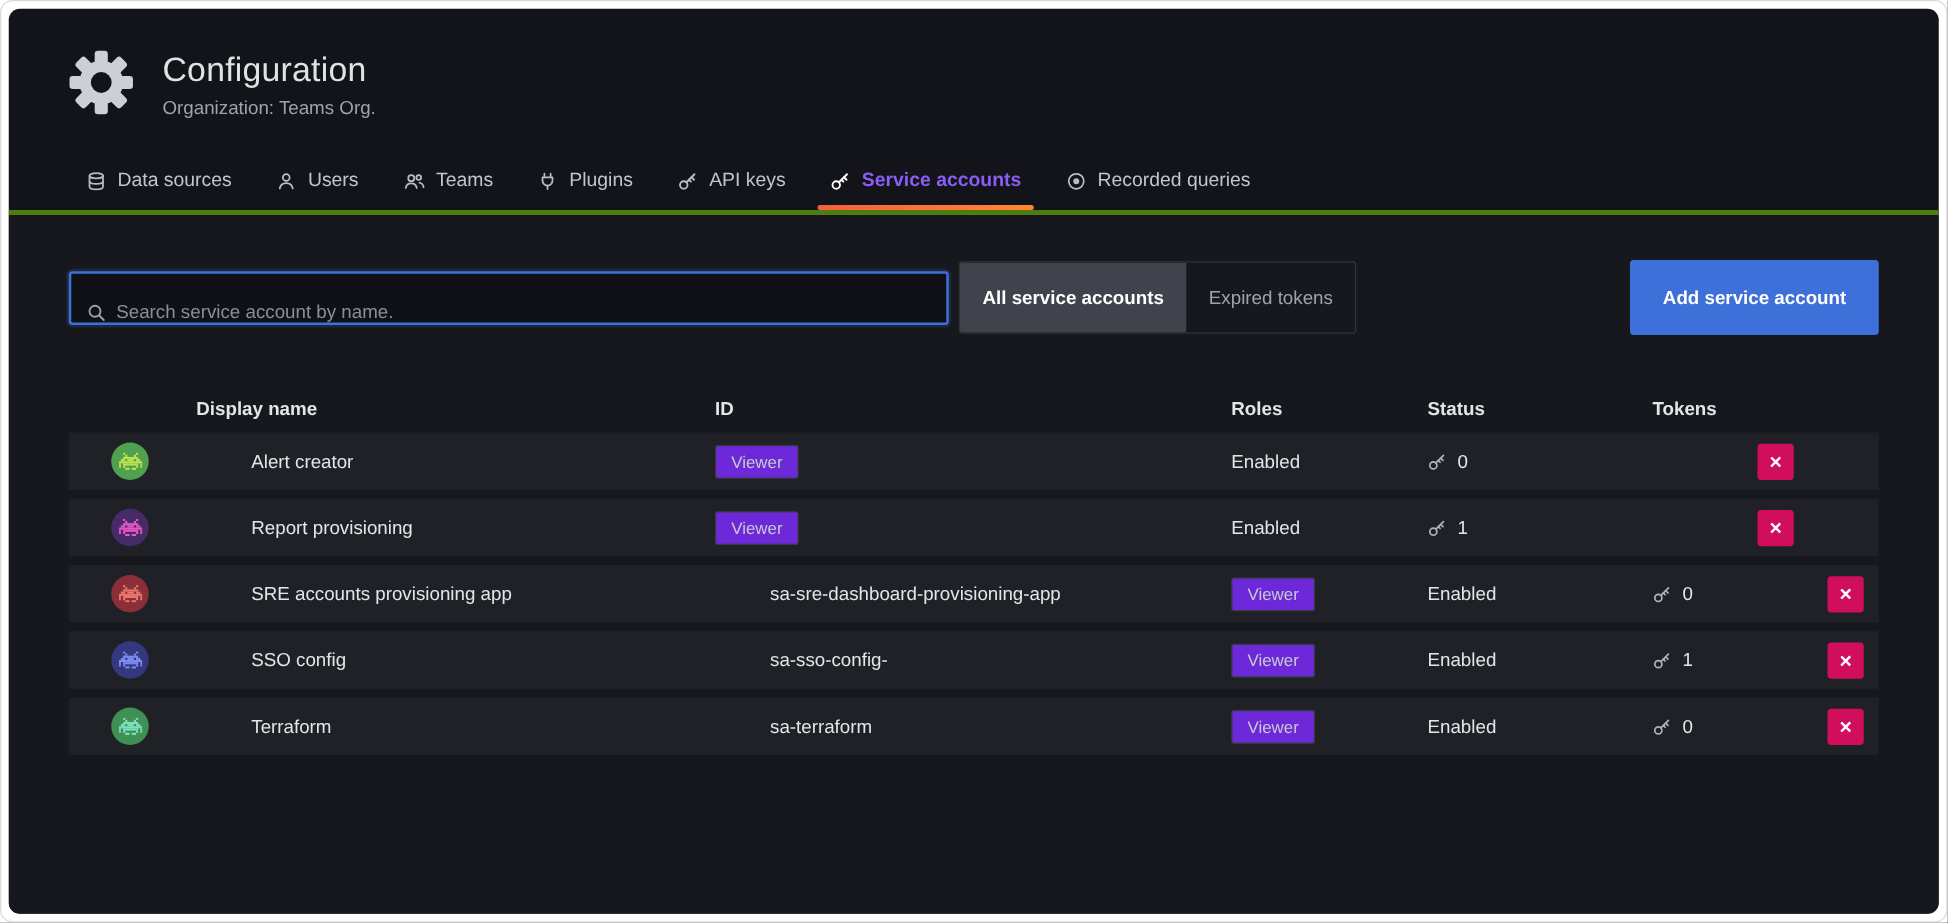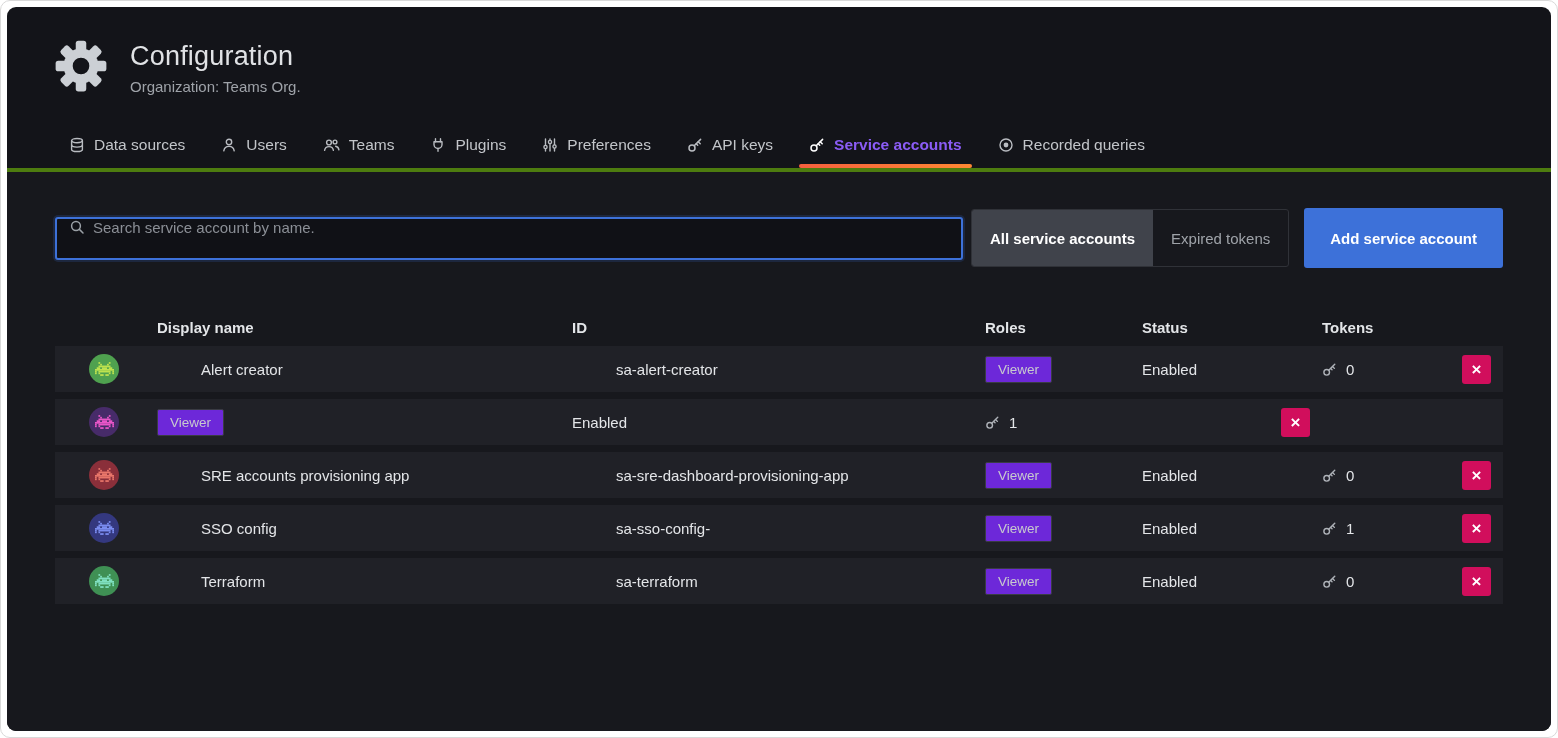--- a/index.html
+++ b/index.html
@@ -20,21 +20,21 @@
   .tab .ticon { display:flex; align-items:center; color:#b9bcc1; }
   .tab.active { color:#8b5cf6; font-weight:700; }
   .tab.active .ticon { color:#ffffff; }
   .tab.active::after { content:""; position:absolute; left:4px; right:4px; bottom:0; height:4px; border-radius:2px;
          background:linear-gradient(90deg,#f55f3e,var(--accent-orange,#ff8833)); }
 
   
   .content { flex:1; background:#17181d; padding:36px 48px 0 48px; }
 
   .toolbar { display:flex; align-items:center; }
-  .searchbox { display:flex; align-items:flex-start; gap:8px; width:908px; height:43px; padding:0 12px;
+  .searchbox { display:flex; align-items:flex-end; gap:8px; width:704px; height:43px; padding:0 12px;
          background:#101116; border:2px solid var(--primary-blue,#3d71d9); border-radius:3px;
          box-shadow:0 0 0 2px rgba(61,113,217,.18); }
   .searchbox svg { flex:none; color:#9aa0a6; }
   .searchbox input { flex:1; background:transparent; border:none; outline:none; color:#d8d9da; font-size:15px; font-family:inherit; }
   .searchbox input::placeholder { color:#8b8f96; }
 
   .filter-group { display:flex; align-items:stretch; height:58px; margin-left:8px; border:1px solid #303238; border-radius:3px; overflow:hidden; background:#17181d; }
   .filter-option { display:flex; align-items:center; padding:0 18px; font-size:15px; color:#9fa3a9; cursor:pointer; }
   .filter-option.active { background:#414450; background:#40434b; color:#ffffff; font-weight:700; }
 
@@ -155,31 +155,20 @@
           <svg width="16" height="16" viewBox="0 0 16 16" fill="none" stroke="currentColor" stroke-width="1.4" stroke-linecap="round" stroke-linejoin="round">
               <path d="M5.5 1.8v3M10.5 1.8v3"></path>
               <path d="M4 4.8h8v2.6a4 4 0 0 1-8 0z"></path>
               <path d="M8 11.4v2.8"></path>
             </svg>
         </span>
         <span>Plugins</span>
       </div>
       <div class="tab">
         <span class="ticon">
-          <svg width="16" height="16" viewBox="0 0 16 16" fill="none" stroke="currentColor" stroke-width="1.4" stroke-linecap="round">
-              <path d="M3.5 2v12M8 2v12M12.5 2v12"></path>
-              <circle cx="3.5" cy="10" r="1.6" fill="#17181d"></circle>
-              <circle cx="8" cy="5" r="1.6" fill="#17181d"></circle>
-              <circle cx="12.5" cy="9.5" r="1.6" fill="#17181d"></circle>
-            </svg>
-        </span>
-        <span>Preferences</span>
-      </div>
-      <div class="tab">
-        <span class="ticon">
           <svg width="16" height="16" viewBox="0 0 16 16">
               <use href="#ic-key"></use>
             </svg>
         </span>
         <span>API keys</span>
       </div>
       <div class="tab active">
         <span class="ticon">
           <svg width="16" height="16" viewBox="0 0 16 16">
               <use href="#ic-key"></use>
@@ -231,21 +220,20 @@
 
         <div class="grid-cols row">
           <div class="cell-avatar">
               <span class="avatar" style="--bg: #4fa14f; --fg: #bde24f;">
                 <svg viewBox="0 0 11 8">
                   <use href="#invader"></use>
                 </svg>
               </span>
             </div>
           <div class="cell-name">Alert creator</div>
-          <div class="cell-id">sa-alert-creator</div>
           <div><span class="role-badge">Viewer</span></div>
           <div class="cell-status">Enabled</div>
           <div class="cell-tokens">
               <span class="kicon">
                 <svg width="15" height="15" viewBox="0 0 16 16">
                   <use href="#ic-key"></use>
                 </svg>
               </span>
               <span>0</span>
             </div>
@@ -257,20 +245,21 @@
         </div>
 
         <div class="grid-cols row">
           <div class="cell-avatar">
               <span class="avatar" style="--bg: #472b69; --fg: #e856c8;">
                 <svg viewBox="0 0 11 8">
                   <use href="#invader"></use>
                 </svg>
               </span>
             </div>
+          <div class="cell-name">Report provisioning</div>
           <div><span class="role-badge">Viewer</span></div>
           <div class="cell-status">Enabled</div>
           <div class="cell-tokens">
               <span class="kicon">
                 <svg width="15" height="15" viewBox="0 0 16 16">
                   <use href="#ic-key"></use>
                 </svg>
               </span>
               <span>1</span>
             </div>

